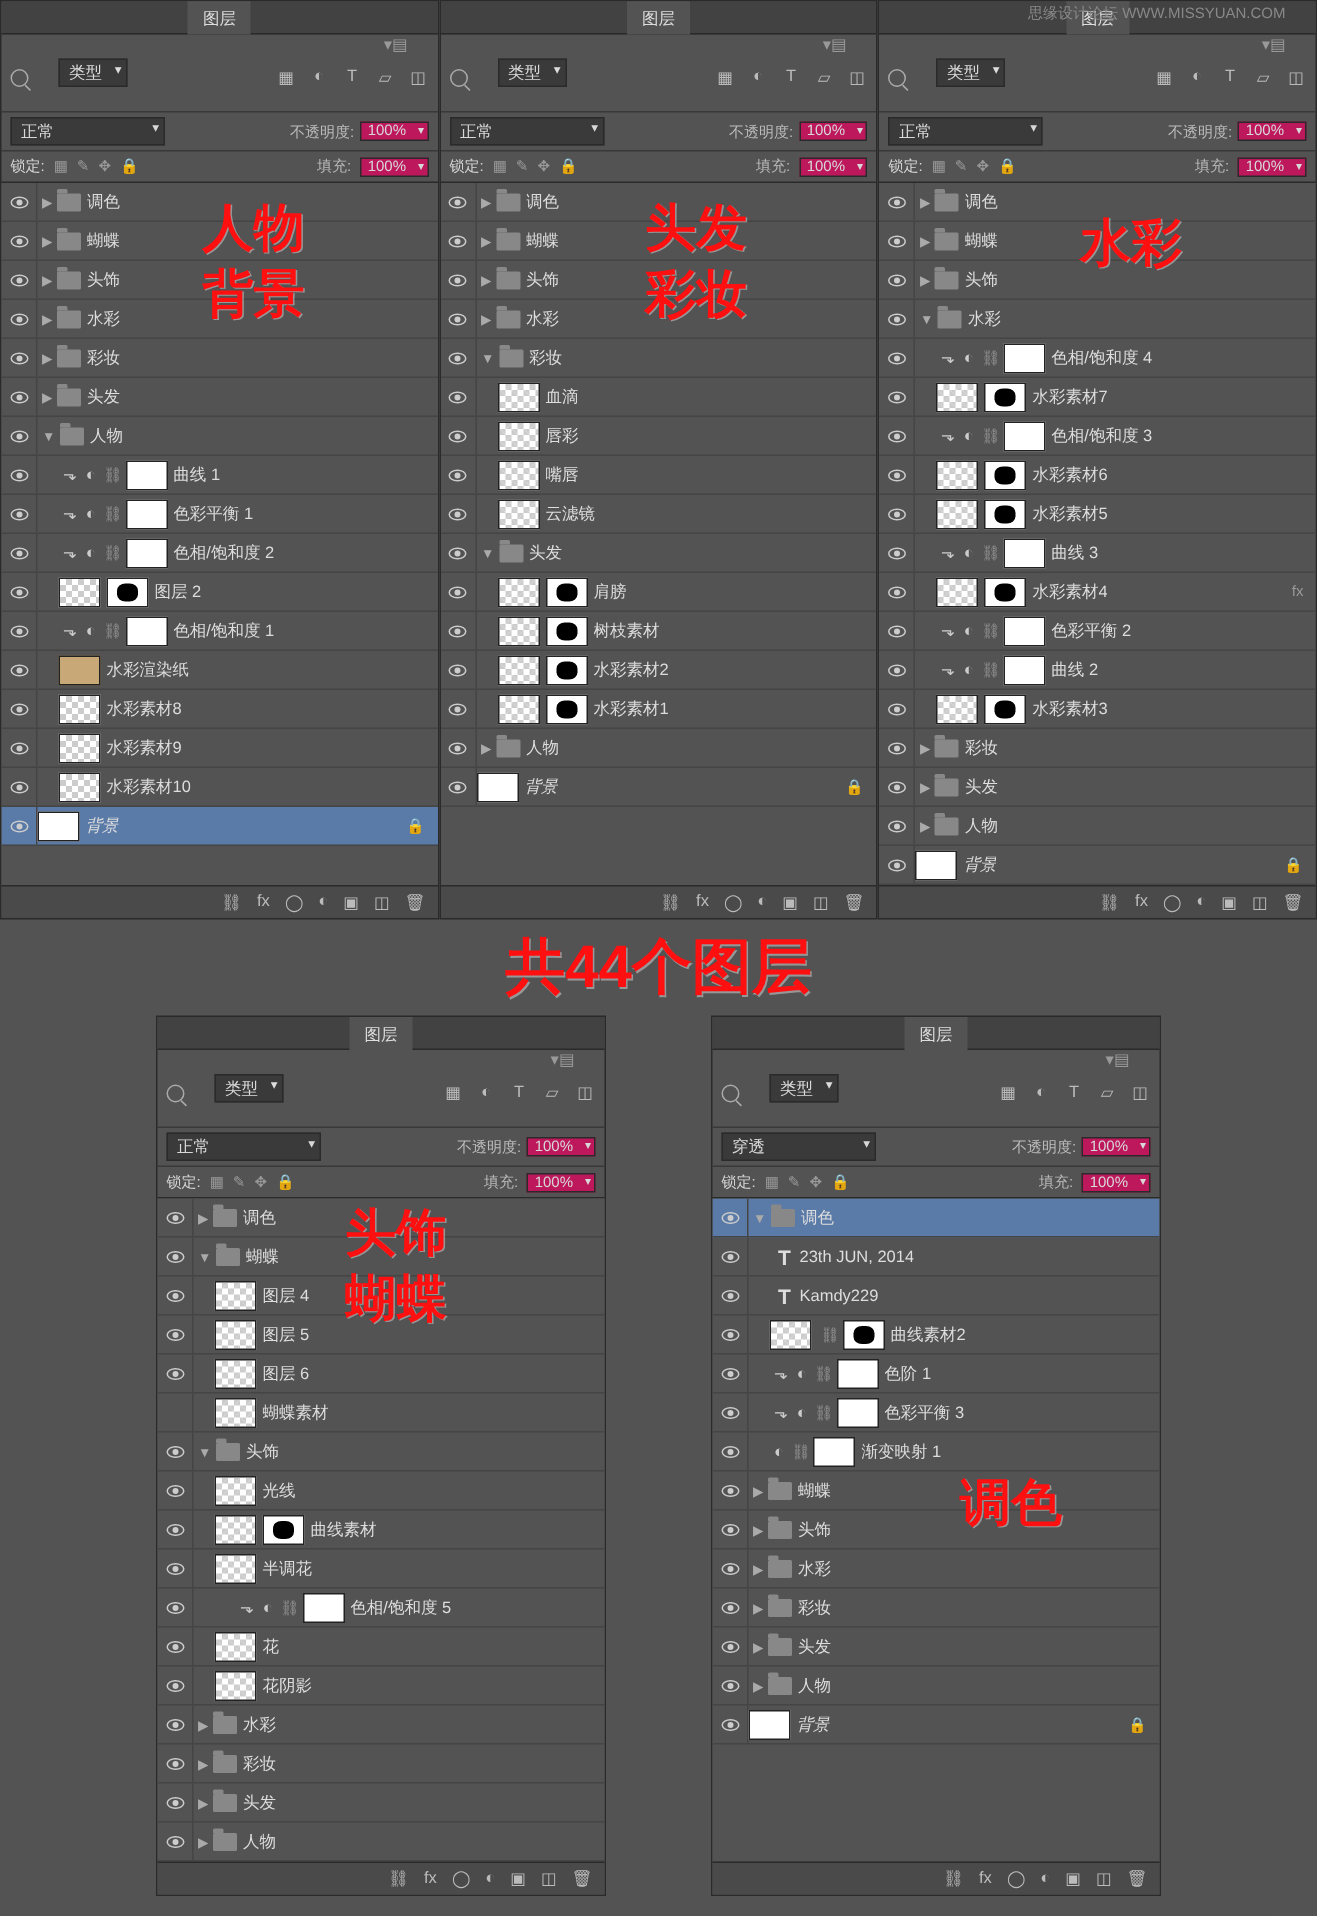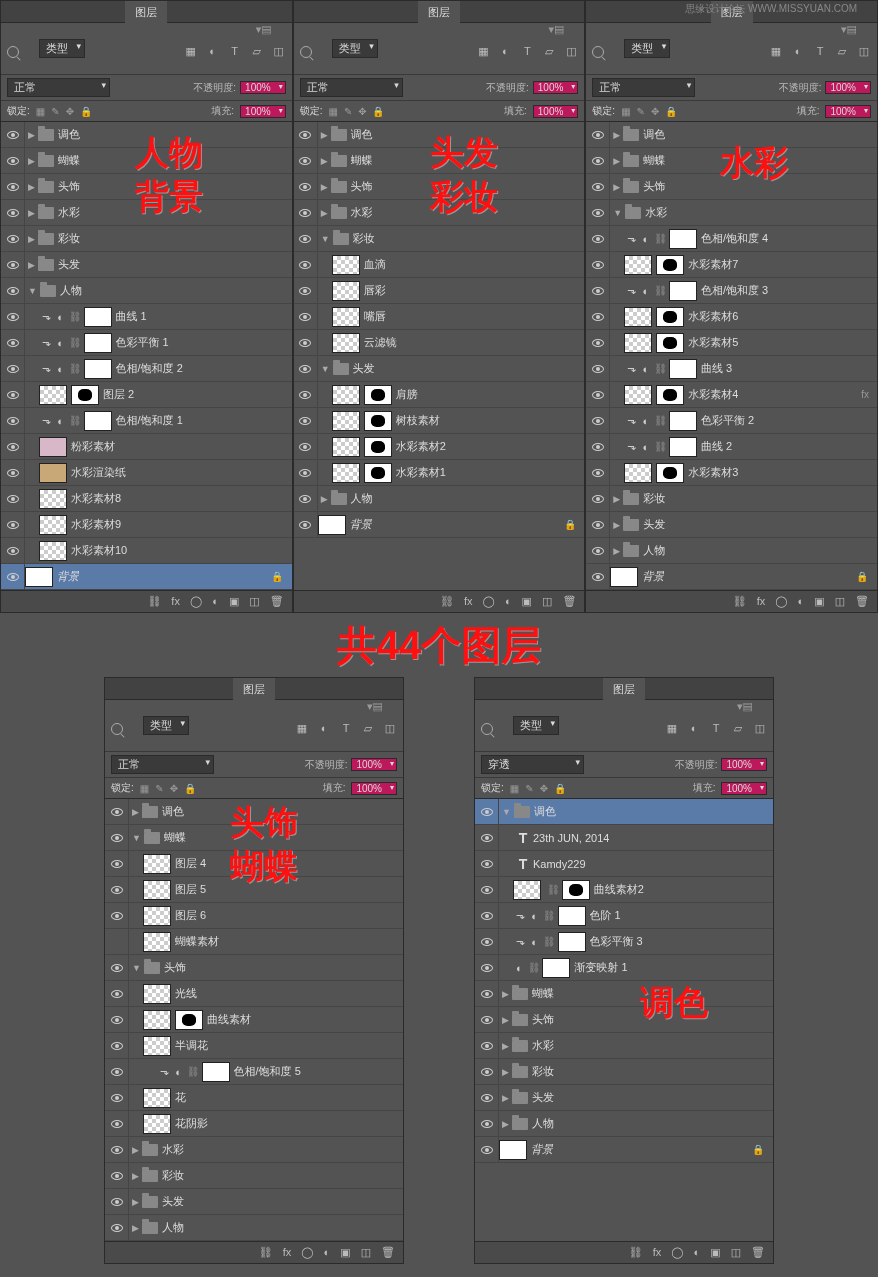--- a/index.html
+++ b/index.html
@@ -199,28 +199,20 @@
             <span class="adj-icon">◐</span>
             <span class="link-icon">⛓</span>
             <span class="thumb white"></span>
             <span class="layer-name ">色相/饱和度 1</span>
   </div>
           <div class="layer ">
     <span class="vis">
               <span class="eye"></span>
             </span>
     <span class="indent"></span>
-            <span class="thumb " style="background:#d8b8c8"></span>
-            <span class="layer-name ">粉彩素材</span>
-  </div>
-          <div class="layer ">
-    <span class="vis">
-              <span class="eye"></span>
-            </span>
-    <span class="indent"></span>
             <span class="thumb " style="background:#c9a878"></span>
             <span class="layer-name ">水彩渲染纸</span>
   </div>
           <div class="layer ">
     <span class="vis">
               <span class="eye"></span>
             </span>
     <span class="indent"></span>
             <span class="thumb checker"></span>
             <span class="layer-name ">水彩素材8</span>

